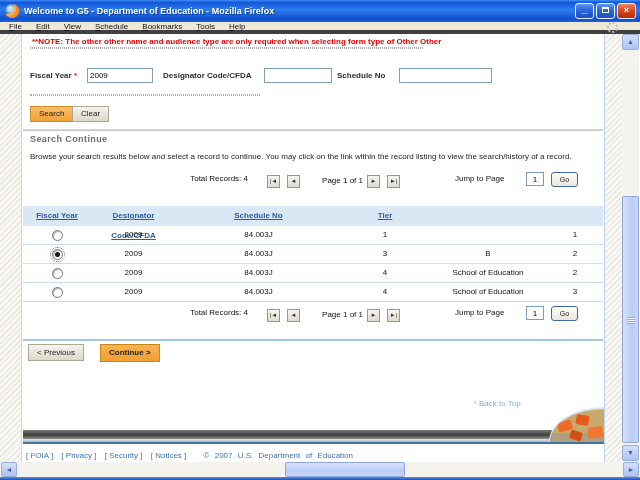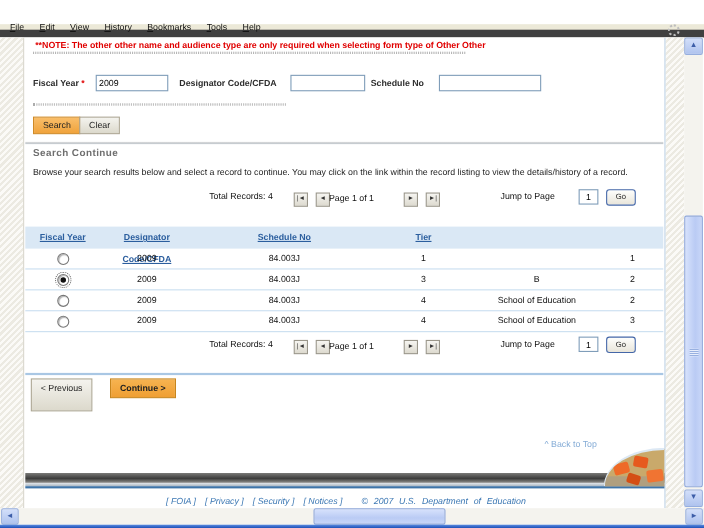--- a/index.html
+++ b/index.html
@@ -18,21 +18,21 @@
     white-space:nowrap; overflow:hidden; flex:1; }
   .winbtns { display:flex; gap:2px; }
   .wbtn { width:19px; height:16px; border-radius:3px; border:1px solid #E8F0FC;
     color:#fff; font-size:9px; font-weight:bold; line-height:13px; text-align:center; }
   .wbtn.blue { background:linear-gradient(180deg,#5E96F4 0%,#2E66D8 45%,#1D4FC0 100%); }
   .wbtn.red  { background:linear-gradient(180deg,#F0845C 0%,#DB4A20 45%,#B32B0C 100%); }
   .wbtn .minglyph { display:block; line-height:9px; font-size:10px; }
   .restbox { display:inline-block; width:7px; height:6px; border:1px solid #fff; border-top-width:2px; margin-top:3px; }
 
   .menubar { position:absolute; left:0; top:22px; width:640px; height:12px; background:#ECE9D8;
-    border-bottom:7px solid #404040; display:flex; align-items:center; padding-left:2px; }
+    border-bottom:4px solid #404040; display:flex; align-items:center; padding-left:2px; }
   .menu-item { display:inline-block; font-size:8px; color:#111; padding:0 7px; }
   .menu-item::first-letter { text-decoration:underline; }
   .throbber { position:absolute; right:22px; top:0px; width:11px; height:11px; border:2px dotted #BDBDBD; border-radius:50%; }
 
   
   .viewport { position:absolute; left:0; top:34px; width:622px; height:428px; background:#fff; overflow:hidden; }
   .stripe { position:absolute; top:0; height:428px;
     background:repeating-linear-gradient(135deg,#FBFAF7 0 2px,#ECEAE2 2px 4px); }
   .stripe.l { left:0; width:22px; border-right:1px solid #D9D6CC; }
   .stripe.r { left:604px; width:18px; border-left:1px solid #BFD3E6; }
@@ -61,21 +61,21 @@
   .heading { position:absolute; left:30px; top:100px; font-size:9px; font-weight:bold; color:#6E6E6E; letter-spacing:.4px; }
   .instructions { position:absolute; left:30px; top:118px; width:560px; font-size:8px; color:#1E1E1E; }
 
   
   .pagerow { position:absolute; left:23px; width:580px; height:22px; }
   .pag-top { top:136px; } .pag-bot { top:270px; }
   .ptotal { position:absolute; left:95px; width:130px; top:4px; font-size:8px; color:#111; text-align:right; }
   .pgbtn { position:absolute; top:5px; width:13px; height:13px; font-size:6px; line-height:11px; text-align:center;
     color:#333; background:linear-gradient(180deg,#F6F5F1,#DDDACF); border:1px solid #9A968A; }
   .pg-first { left:244px; } .pg-prev { left:264px; } .pg-next { left:344px; } .pg-last { left:364px; }
-  .ppage { position:absolute; left:276px; width:64px; top:6px; font-size:8px; text-align:left; color:#111; }
+  .ppage { position:absolute; left:276px; width:64px; top:6px; font-size:8px; text-align:right; color:#111; }
   .pjump { position:absolute; left:432px; top:4px; font-size:8px; color:#111; }
   .pjin { position:absolute; left:503px; top:2px; width:18px; height:14px; border:1px solid #7F9DB9;
     font-size:8px; text-align:center; font-family:"Liberation Sans", sans-serif; }
   .pgo { position:absolute; left:528px; top:2px; width:27px; height:15px; font-size:7px; line-height:13px;
     text-align:center; color:#222; border:1px solid #4467A8; border-radius:3px;
     background:linear-gradient(180deg,#FEFEFC,#E8E5DA); }
 
   
   .tbl-head, .trow { position:absolute; left:23px; width:580px; display:grid;
     grid-template-columns:68px 85px 165px 88px 118px 56px; }
@@ -84,43 +84,43 @@
   .hc.sel { color:#111; text-decoration:none; }
   .trow { height:19px; border-bottom:1px solid #C9DEF0; }
   .r0 { top:192px; } .r1 { top:211px; } .r2 { top:230px; } .r3 { top:249px; }
   .tc { font-size:8px; text-align:center; line-height:18px; color:#111; }
   .radio { display:inline-block; width:11px; height:11px; margin-top:4px; border-radius:50%;
     background:#fff; border:1px solid #777; box-shadow:inset 1px 1px 1px rgba(0,0,0,.3); }
   .radio.checked::after { content:""; display:block; width:5px; height:5px; margin:2px; border-radius:50%; background:#111; }
   .radio.focus { outline:1px dotted #707070; outline-offset:1px; }
 
   .hr2 { position:absolute; left:23px; top:305px; width:580px; height:2px; background:#A9C7E4; }
-  .prev-btn { left:28px; top:310px; height:30px; line-height:15px; }
+  .prev-btn { left:28px; top:310px; height:17px; line-height:15px; }
   .cont-btn { left:100px; top:310px; height:18px; line-height:16px; font-weight:bold;
     background:linear-gradient(180deg,#F7B350,#EF9F33); border-color:#C8851C; }
 
-  .backtop { position:absolute; left:495px; top:365px; font-size:8px; color:#85ACD6; }
+  .backtop { position:absolute; left:473px; top:365px; font-size:8px; color:#85ACD6; }
 
   
   .metal { position:absolute; left:23px; top:396px; width:581px; height:9px;
     background:linear-gradient(180deg,#7A7A78 0%,#3D3D3C 55%,#90908E 100%); }
   .silver { position:absolute; left:23px; top:405px; width:581px; height:3px;
     background:linear-gradient(180deg,#E2E7EC,#A9B6C2); }
   .blueline { position:absolute; left:23px; top:408px; width:581px; height:2px; background:#3E74A8; }
   .deco { position:absolute; left:549px; top:373px; width:55px; height:35px; overflow:hidden;
     border-radius:100% 0 0 0; background:#C9A96B; border-top:2px solid #DCE8F4; border-left:1px solid #DCE8F4; }
   .chair { position:absolute; background:#E65A1E; border-radius:2px; }
   .c1 { left:8px;  top:12px; width:14px; height:10px; transform:rotate(-15deg); background:#EE6A28; }
   .c2 { left:26px; top:6px;  width:13px; height:10px; transform:rotate(10deg); }
   .c3 { left:38px; top:18px; width:15px; height:11px; transform:rotate(-8deg); background:#F07432; }
   .c4 { left:20px; top:22px; width:12px; height:9px;  transform:rotate(18deg); background:#D44E14; }
   .deckpatch { position:absolute; left:0; top:24px; width:55px; height:11px; background:#9A9890; opacity:.55; }
 
-  .footerline { position:absolute; left:23px; top:417px; width:580px; text-align:center;
-    font-size:8px; color:#3B77B3;font-style:italic; }
+  .footerline { position:absolute; left:23px; top:417px; width:580px; 
+    font-size:8px; color:#3B77B3; }
   .flink { margin:0 3px; }
   .copyright { margin-left:12px; word-spacing:3px; }
 
   
   .vsb { position:absolute; left:622px; top:34px; width:17px; height:428px; background:#F4F3EE; }
   .sbtn { position:absolute; display:block; text-align:center; color:#3D5EA8;
     background:linear-gradient(180deg,#D3DFFA,#AFC3EE); border:1px solid #96AEDE; border-radius:2px; }
   .vsb .up   { left:0; top:0;     width:17px; height:16px; font-size:7px; line-height:14px; }
   .vsb .down { left:0; top:411px; width:17px; height:16px; font-size:7px; line-height:14px; }
   .vthumb { position:absolute; left:0; top:162px; width:17px; height:247px; border:1px solid #8FA8DC;
@@ -133,26 +133,37 @@
   .hthumb { position:absolute; left:285px; top:0; width:120px; height:15px; border:1px solid #8FA8DC;
     border-radius:2px; background:linear-gradient(180deg,#D7E2FC 0%,#BACBF4 60%,#C8D6F8 100%); }
   .winbottom { position:absolute; left:0; top:477px; width:640px; height:3px;
     background:linear-gradient(180deg,#5A8BE0,#1E50B8); }
 </style>
 </head>
 <body>
 
 <div class="screen">
 
+  <div class="titlebar">
+    <span class="fxicon"></span>
+    <span class="title">Welcome to G5 - Department of Education - Mozilla Firefox</span>
+    <span class="winbtns">
+      <span class="wbtn blue">
+          <span class="minglyph">_</span>
+        </span>
+      <span class="wbtn blue"><span class="restbox"></span></span>
+      <span class="wbtn red"><span>×</span></span>
+    </span>
+  </div>
 
   <div class="menubar">
     <span class="menu-item">File</span>
     <span class="menu-item">Edit</span>
     <span class="menu-item">View</span>
-    <span class="menu-item">History</span>
+    <span class="menu-item">Schedule</span>
     <span class="menu-item">Bookmarks</span>
     <span class="menu-item">Tools</span>
     <span class="menu-item">Help</span>
     <span class="throbber"></span>
   </div>
 
   <div class="viewport">
     <div class="stripe l"></div>
     <div class="stripe r"></div>
 
@@ -165,21 +176,21 @@
     <input class="tin dc-in" value="" style="">
     <span class="flabel" style="left:337px">Schedule No</span>
     <input class="tin sn-in" value="" style="">
 
     <div class="dotted d2"></div>
     <div class="btn orange search-btn">Search</div>
     <div class="btn gray clear-btn">Clear</div>
 
     <div class="hr1"></div>
     <div class="heading">Search Continue</div>
-    <div class="instructions">Browse your search results below and select a record to continue. You may click on the link within the record listing to view the details/history of a record.</div>
+    <div class="instructions">Browse your search results below and select a record to continue. You may click on the link within the record listing to view the search/history of a record.</div>
 
     <div class="pagerow pag-top">
       <span class="ptotal">Total Records: 4</span>
       <span class="pgbtn pg-first"><span>|◄</span></span>
       <span class="pgbtn pg-prev"><span>◄</span></span>
       <span class="ppage">Page 1 of 1</span>
       <span class="pgbtn pg-next"><span>►</span></span>
       <span class="pgbtn pg-last"><span>►|</span></span>
       <span class="pjump">Jump to Page</span>
       <input class="pjin" value="1" style="">

